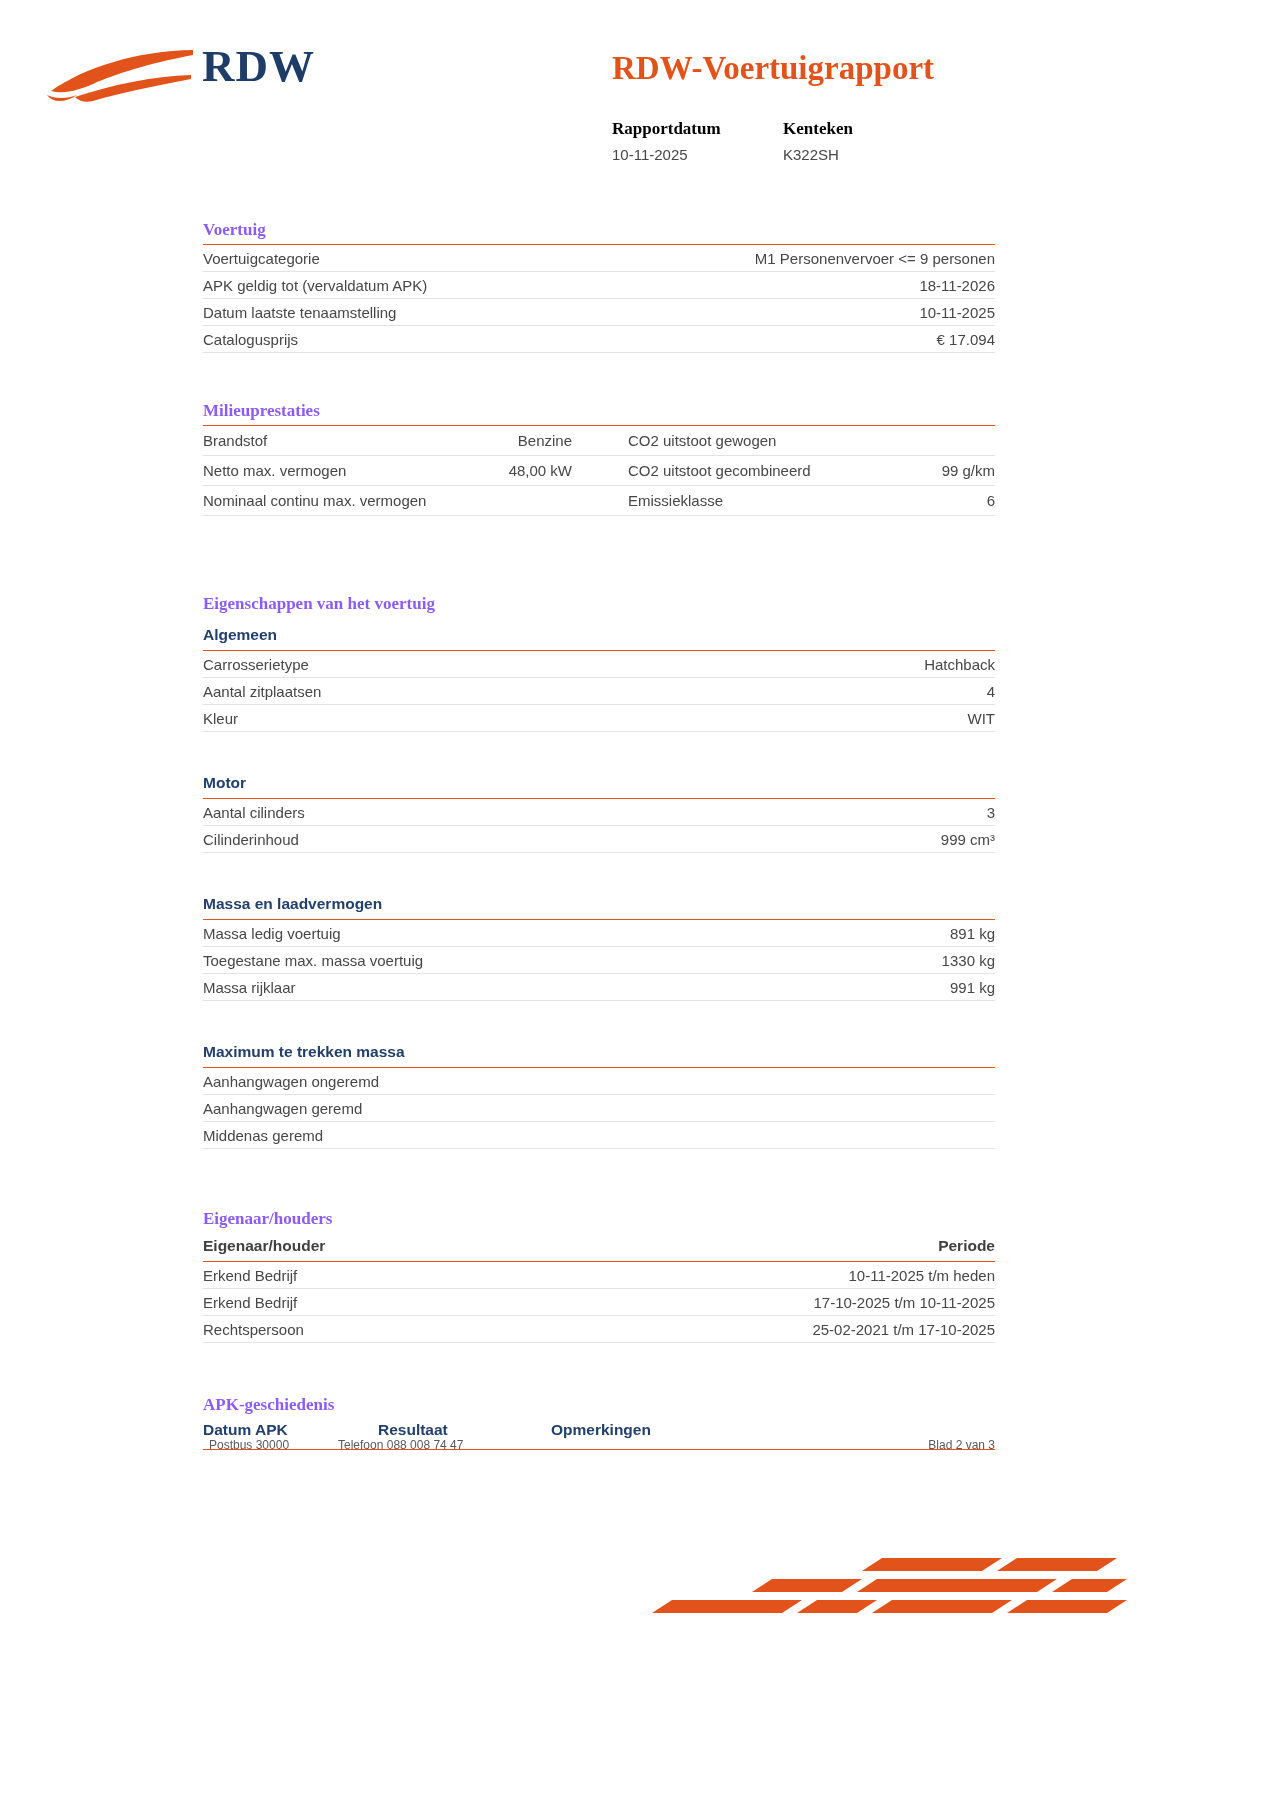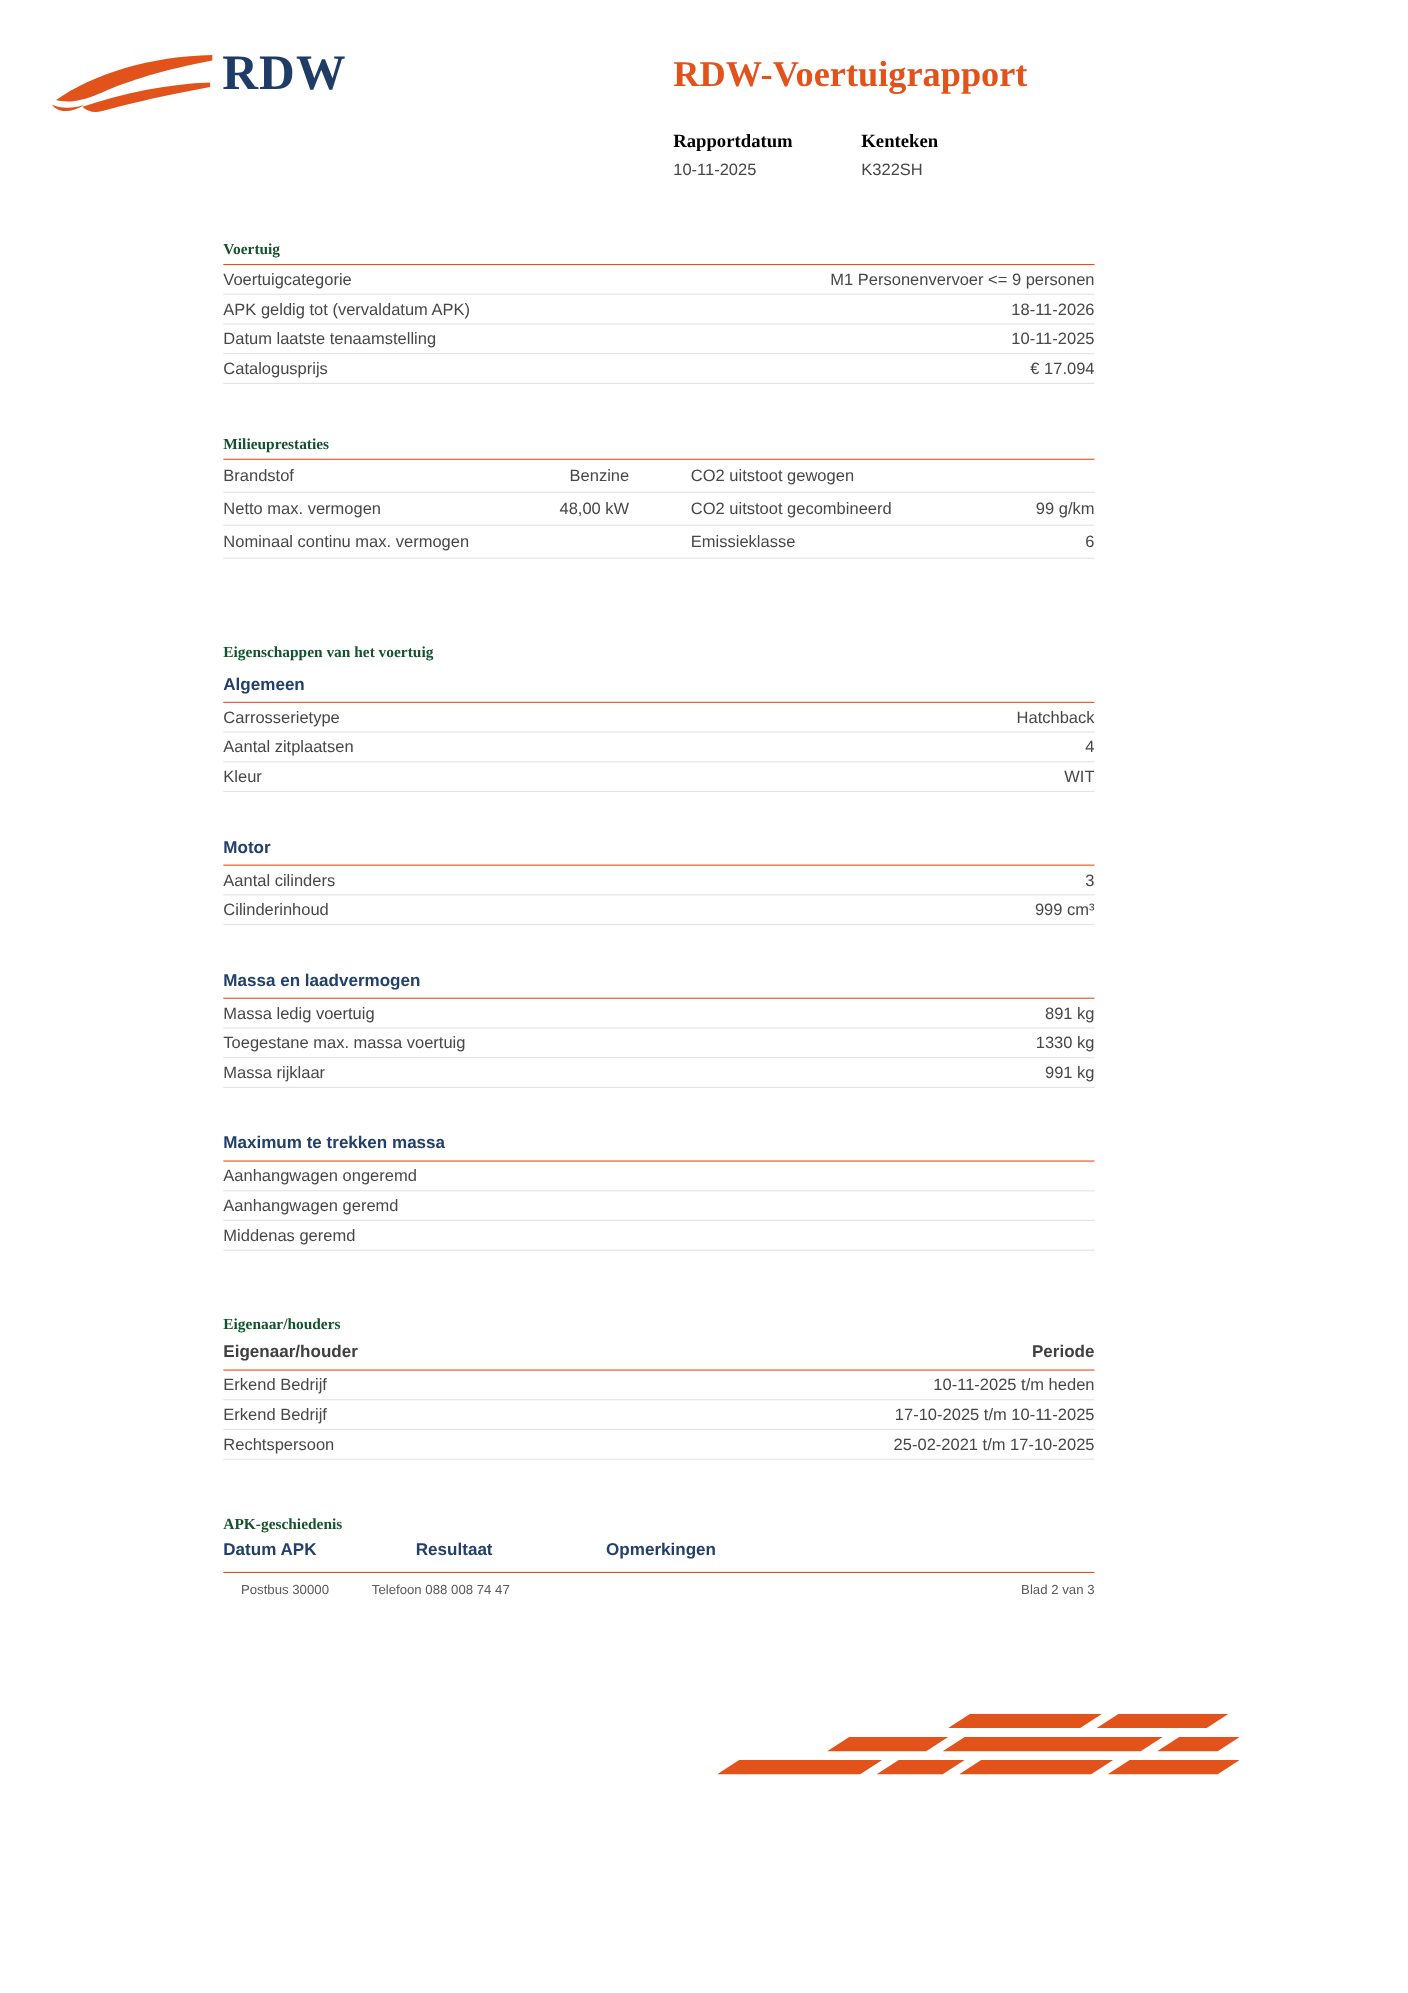--- a/index.html
+++ b/index.html
@@ -29,21 +29,21 @@
   }
   .meta-value { position:absolute; top:146px; font-size:15px; color:#474747; }
   .meta-date-label, .meta-date-value { left:612px; }
   .meta-plate-label, .meta-plate-value { left:783px; }
 
   
   .content { position:absolute; left:203px; top:220px; width:792px; }
 
   .section-title {
     font-family:"Liberation Serif", serif; font-weight:bold;
-    font-size:14px; color:#14532d; padding-bottom:4px;
+    font-size:17px; color:#8b5cf6; padding-bottom:4px;
   }
   .section-title.ruled { border-bottom:1px solid #e1531b; }
 
   .sub-title {
     font-weight:bold; font-size:15.5px; color:#23406b;
     padding-bottom:6px; border-bottom:1px solid #e1531b; margin-top:8px;
   }
 
   .kv-row {
     display:flex; justify-content:space-between; align-items:center;
@@ -77,21 +77,21 @@
     font-weight:bold; font-size:15.5px; color:#23406b;
     padding-bottom:10px; border-bottom:1px solid #e1531b;gap:38px;
   }
   .apk-col1 { width:137px; }
   .apk-col2 { width:135px; }
   .apk-col3 { flex:1; }
 
   
   .footer { position:absolute; left:203px; top:1438px; width:792px; font-size:12px; color:#5a5a5a; }
   .footer-line { position:relative; height:28px; }
-  .f-col1 { position:absolute; left:16px; }
+  .f-col1 { position:absolute; left:6px; }
   .f-col2 { position:absolute; left:135px; }
   .f-col3 { position:absolute; right:0; text-align:right; }
 
   .decor { position:absolute; left:652px; top:1558px; width:475px; height:56px; }
 </style>
 </head>
 <body>
 
 <div class="page">
 

